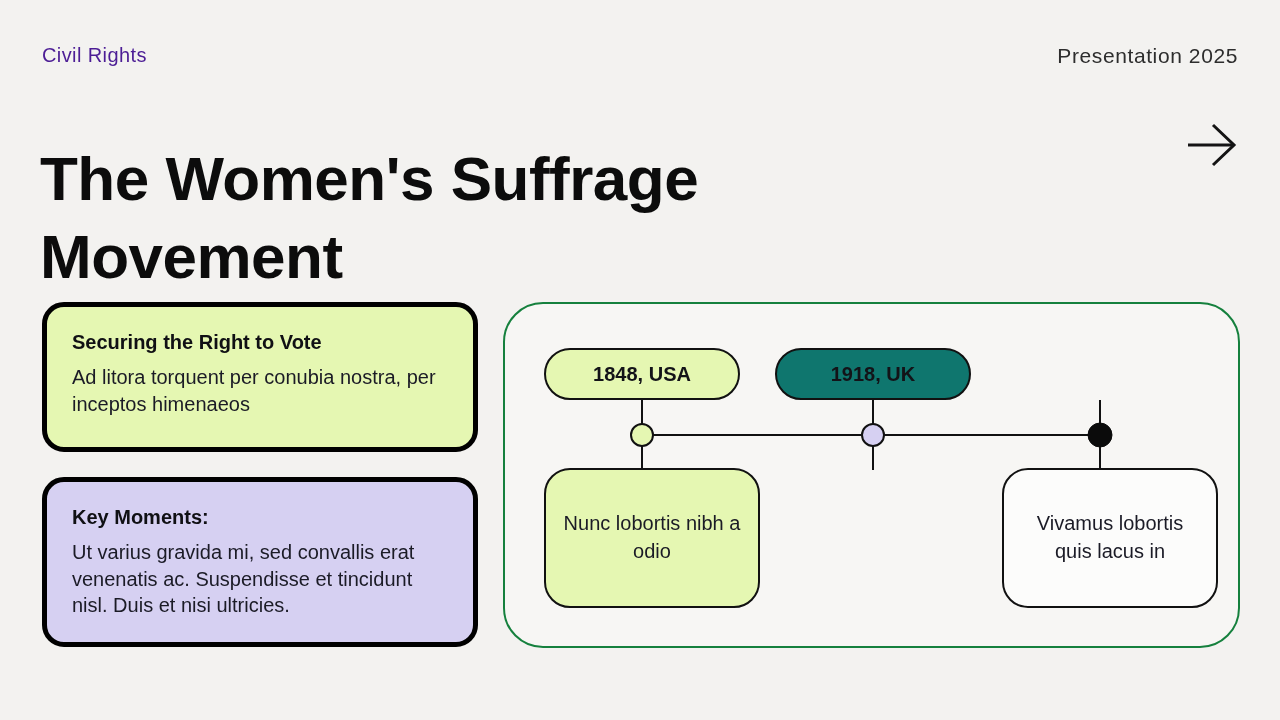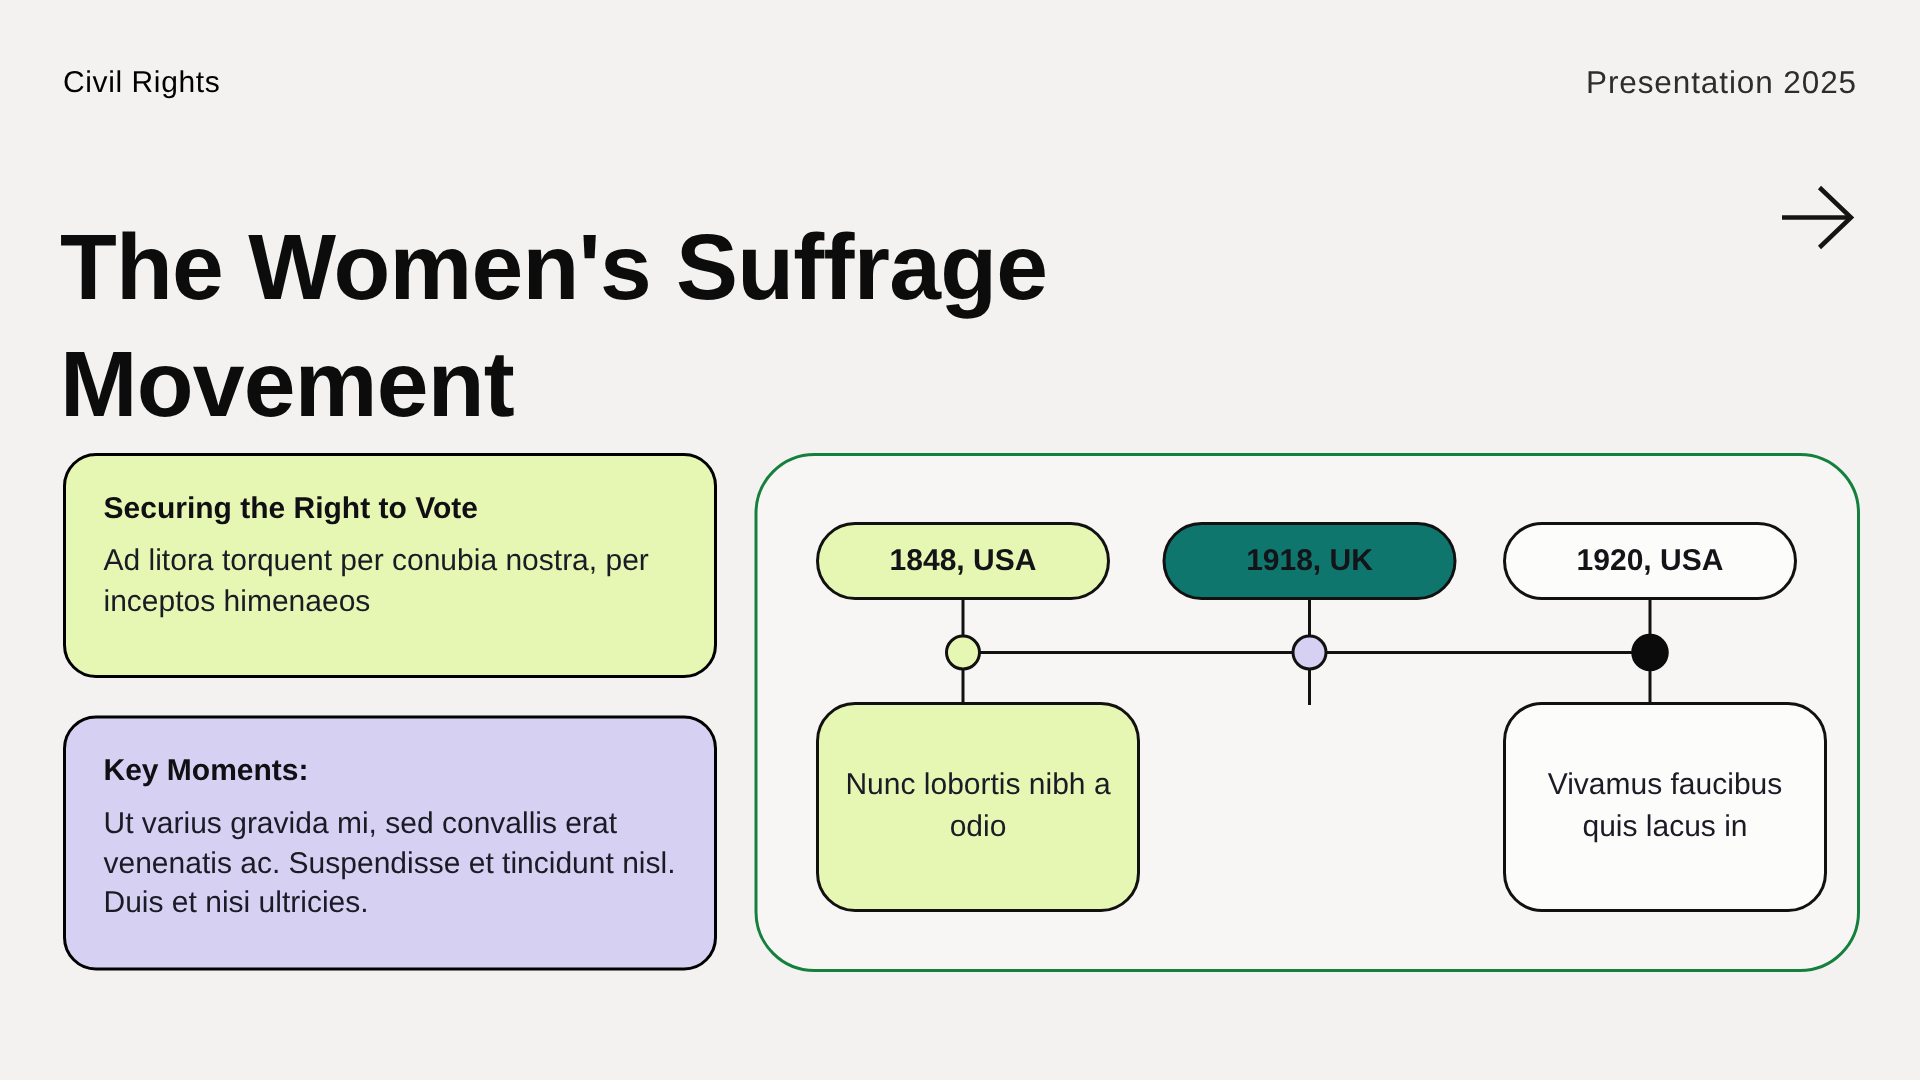--- a/index.html
+++ b/index.html
@@ -14,21 +14,21 @@
     color: #16161d;
   }
 
   
   .eyebrow {
     position: absolute;
     left: 42px;
     top: 44px;
     font-size: 20px;
     letter-spacing: 0.4px;
-    color: #000000;
+    color: #4c1d95;
   }
   .header-right {
     position: absolute;
     right: 42px;
     top: 44px;
     font-size: 21px;
     letter-spacing: 0.6px;
     color: #2d2d2d;
   }
 
@@ -55,21 +55,21 @@
     padding: 0;
     cursor: pointer;
   }
   .arrow-btn svg { display: block; }
 
   
   .card {
     position: absolute;
     left: 42px;
     width: 436px;
-    border: 2px solid #000000;
+    border: 5px solid #000000;
     border-radius: 22px;
     padding: 24px 25px;
   }
   .card-green  { top: 302px; height: 150px; background: #e5f7b2; }
   .card-purple { top: 477px; height: 170px; background: #d6d0f2; }
   .card-title {
     margin: 0 0 10px 0;
     font-size: 20px;
     font-weight: 700;
     color: #101014;
@@ -179,20 +179,19 @@
       <line x1="595" y1="96" x2="595" y2="120" stroke="#111" stroke-width="2"></line>
       <line x1="595" y1="142" x2="595" y2="166" stroke="#111" stroke-width="2"></line>
 
       <circle cx="137" cy="131" r="11" fill="#e5f7b2" stroke="#111" stroke-width="2"></circle>
       <circle cx="368" cy="131" r="11" fill="#d6d0f2" stroke="#111" stroke-width="2"></circle>
       <circle cx="595" cy="131" r="12" fill="#0b0b0b" stroke="#0b0b0b" stroke-width="1"></circle>
     </svg>
 
     <div class="pill col-0 v-green">1848, USA</div>
     <div class="pill col-1 v-purple">1918, UK</div>
-    <div class="pill col-2 v-white">1920, USA</div>
 
     <div class="node-box col-0 v-green">Nunc lobortis nibh a odio</div>
-    <div class="node-box col-2 v-white">Vivamus faucibus quis lacus in</div>
+    <div class="node-box col-2 v-white">Vivamus lobortis quis lacus in</div>
 
   </div>
 
 </div>
 
 </body></html>

